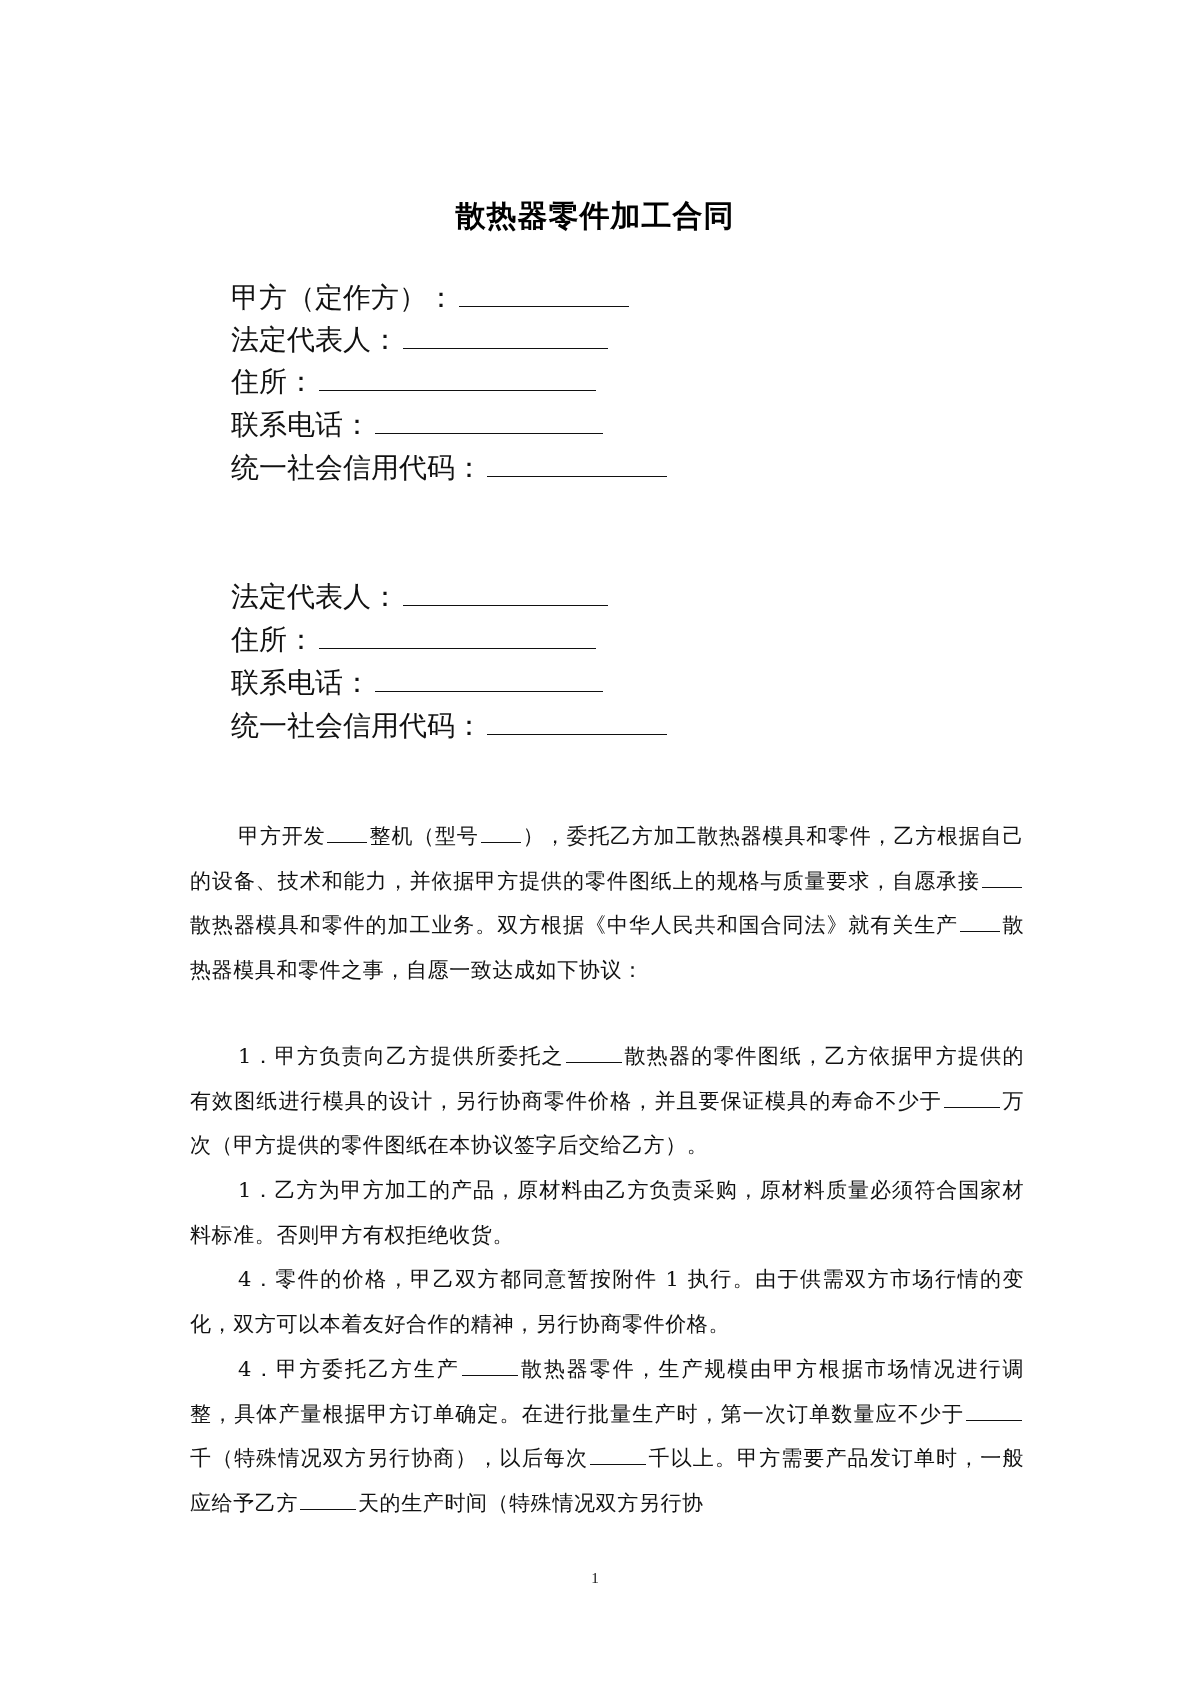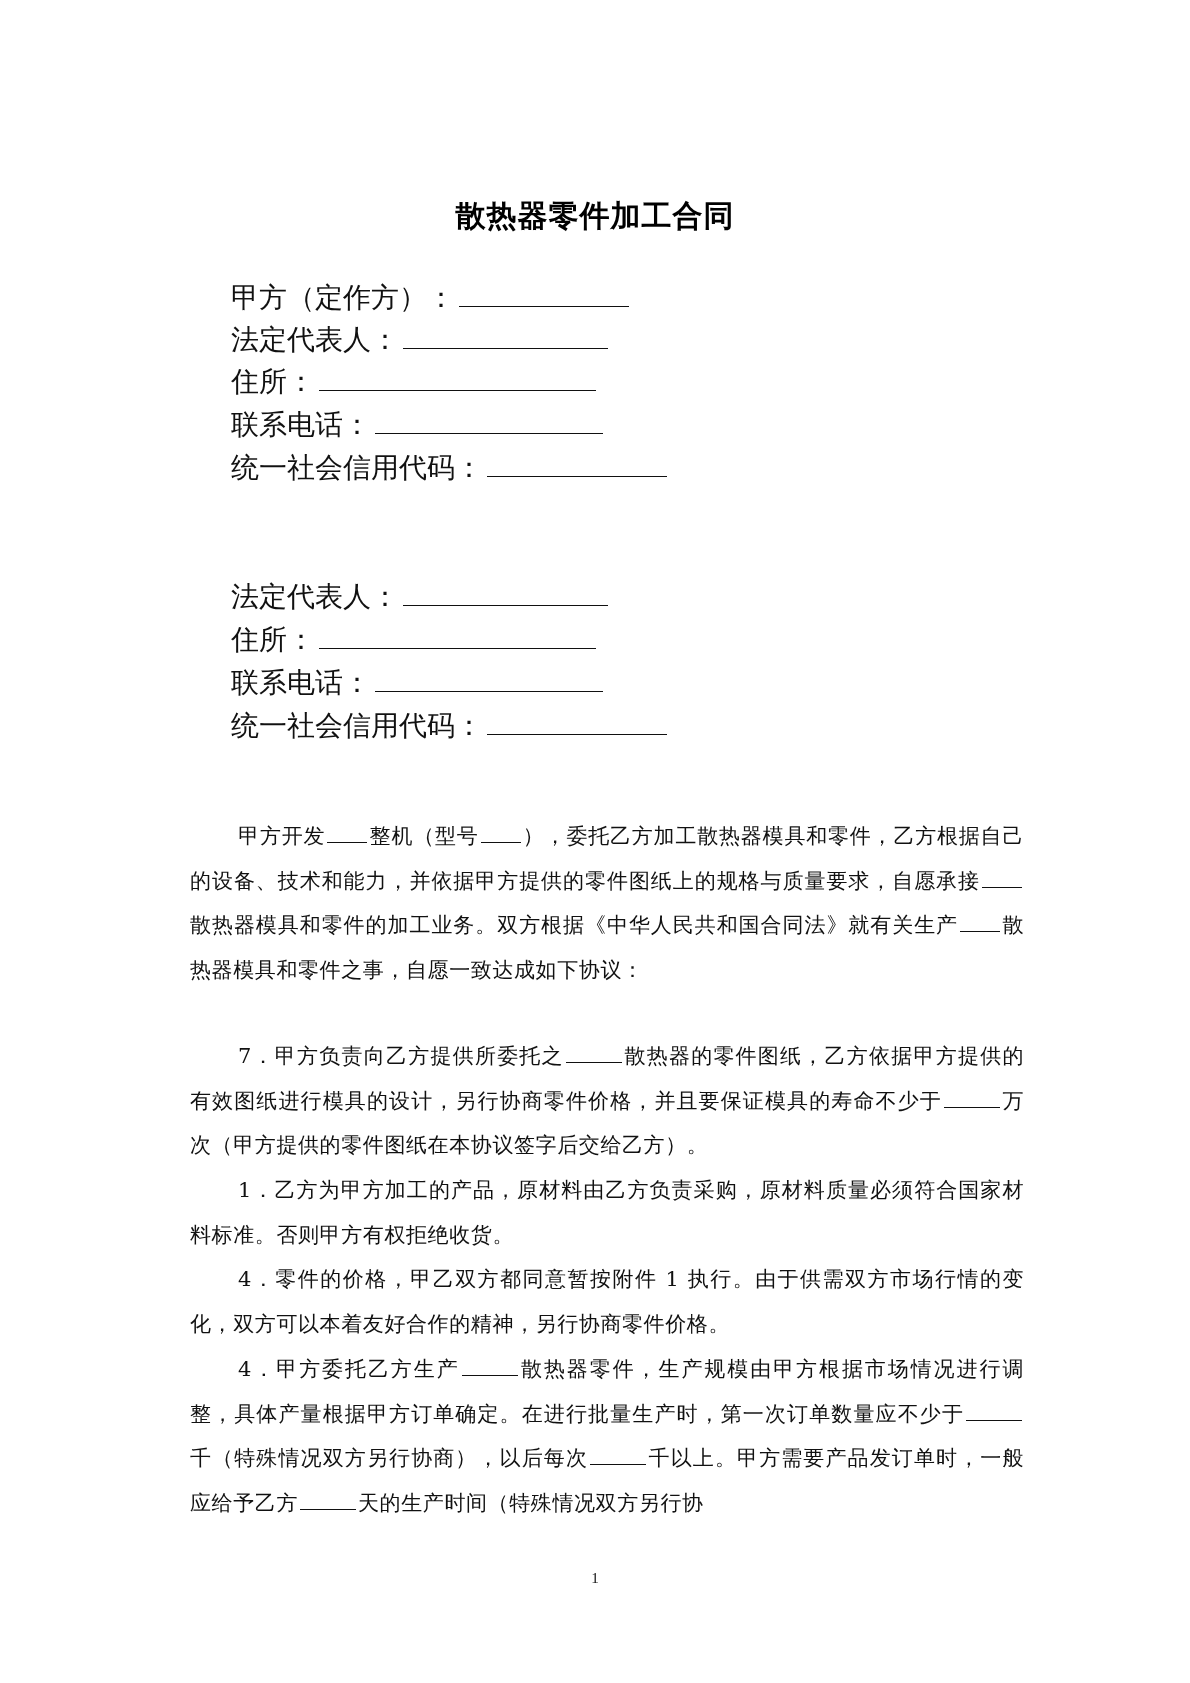--- a/index.html
+++ b/index.html
@@ -73,21 +73,21 @@
   <div class="field" style="top:711px">
     <span>统一社会信用代码：</span>
     <span class="line" style="width:180px"></span>
   </div>
 
   <div class="para" style="top:814px">
     <span class="indent"></span><span>甲方开发</span><span class="blank" style="width:40px"></span><span>整机（型号</span><span class="blank" style="width:40px"></span><span>），委托乙方加工散热器模具和零件，乙方根据自己的设备、技术和能力，并依据甲方提供的零件图纸上的规格与质量要求，自愿承接</span><span class="blank" style="width:40px"></span><span>散热器模具和零件的加工业务。双方根据《中华人民共和国合同法》就有关生产</span><span class="blank" style="width:40px"></span><span>散热器模具和零件之事，自愿一致达成如下协议：</span>
   </div>
 
   <div class="para" style="top:1034px">
-    <span class="indent"></span><span>7．甲方负责向乙方提供所委托之</span><span class="blank" style="width:56px"></span><span>散热器的零件图纸，乙方依据甲方提供的有效图纸进行模具的设计，另行协商零件价格，并且要保证模具的寿命不少于</span><span class="blank" style="width:56px"></span><span>万次（甲方提供的零件图纸在本协议签字后交给乙方）。</span>
+    <span class="indent"></span><span>1．甲方负责向乙方提供所委托之</span><span class="blank" style="width:56px"></span><span>散热器的零件图纸，乙方依据甲方提供的有效图纸进行模具的设计，另行协商零件价格，并且要保证模具的寿命不少于</span><span class="blank" style="width:56px"></span><span>万次（甲方提供的零件图纸在本协议签字后交给乙方）。</span>
   </div>
 
   <div class="para" style="top:1168px">
     <span class="indent"></span><span>1．乙方为甲方加工的产品，原材料由乙方负责采购，原材料质量必须符合国家材料标准。否则甲方有权拒绝收货。</span>
   </div>
 
   <div class="para" style="top:1257px">
     <span class="indent"></span><span>4．零件的价格，甲乙双方都同意暂按附件 1 执行。由于供需双方市场行情的变化，双方可以本着友好合作的精神，另行协商零件价格。</span>
   </div>
 

